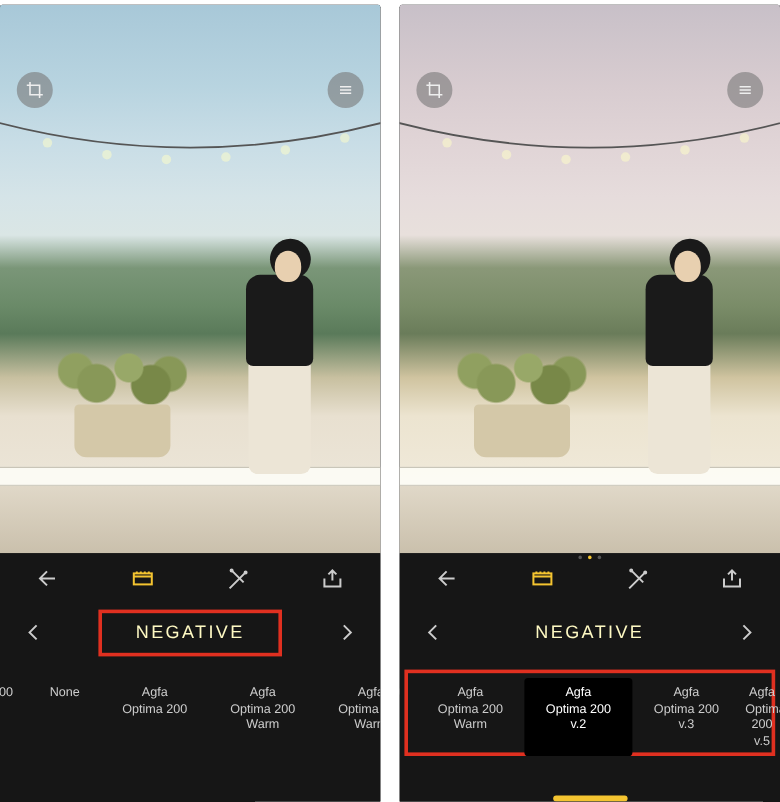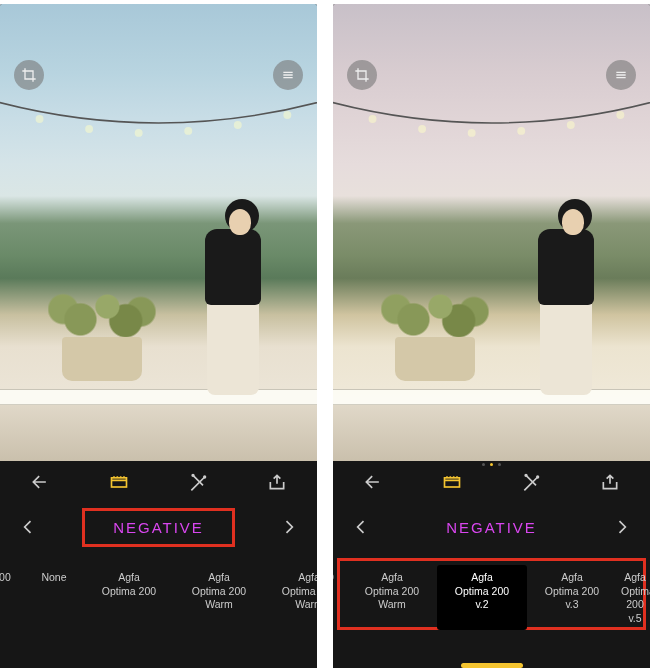--- a/index.html
+++ b/index.html
@@ -54,21 +54,21 @@
     .bottom { position:absolute; top:457px; left:0; right:0; bottom:0; background:#161616; }
     .toolbar { height:38px; display:flex; align-items:center; justify-content:space-around; padding-top:4px;}
     .toolbar .tbtn { width:42px; height:30px; display:flex; align-items:center; justify-content:center; }
     .toolbar svg { width:20px; height:20px; }
     .dot-ind { position:absolute; top:0; left:0; right:0; height:6px; display:flex; justify-content:center; gap:5px; padding-top:2px;}
     .dot-ind .d { width:3px; height:3px; border-radius:50%; background:#555;}
     .dot-ind .d.active { background:#f4c430; }
 
     .catrow { height:56px; display:flex; align-items:center; justify-content:space-between; padding:0 18px; position:relative;}
     .catrow .arrow { width:20px; height:20px; }
-    .catlabel { color:#d946ef; font-size:15px; letter-spacing:2px; font-weight:400; padding:8px 28px;}
+    .catlabel { color:#fef9c3; font-size:15px; letter-spacing:2px; font-weight:400; padding:8px 28px;}
     .redbox { border:3px solid #e03020; }
 
     .filters { height:94px; display:flex; align-items:flex-start; padding-top:10px; overflow:hidden; position:relative;}
     .filters-inner { display:flex; align-items:flex-start; gap:0; position:relative; }
     .filt { width:90px; min-width:90px; text-align:center; color:#ccc; font-size:10.5px; line-height:1.3; padding:6px 4px 18px 4px;}
     .filt.narrow { width:44px; min-width:44px;}
     .filt.first { width:60px; min-width:60px; }
     .filt .l1 { display:block; }
     .filt.selected { background:#000; color:#fff; border-radius:3px;}
     .filters .redbox-overlay {

